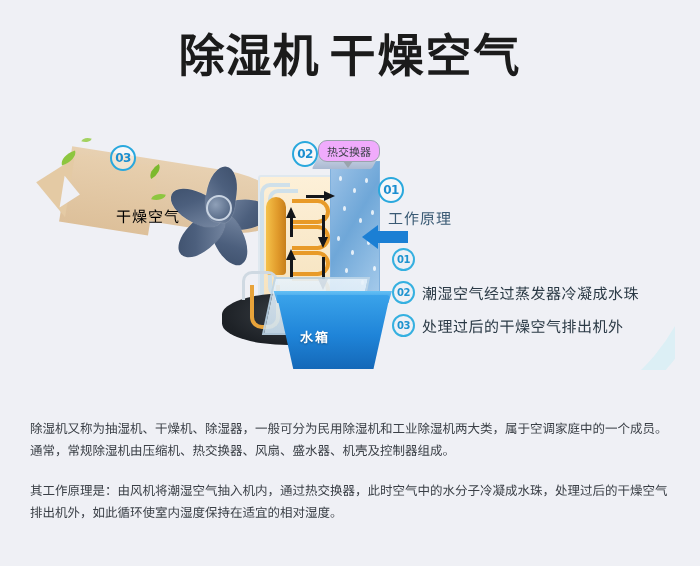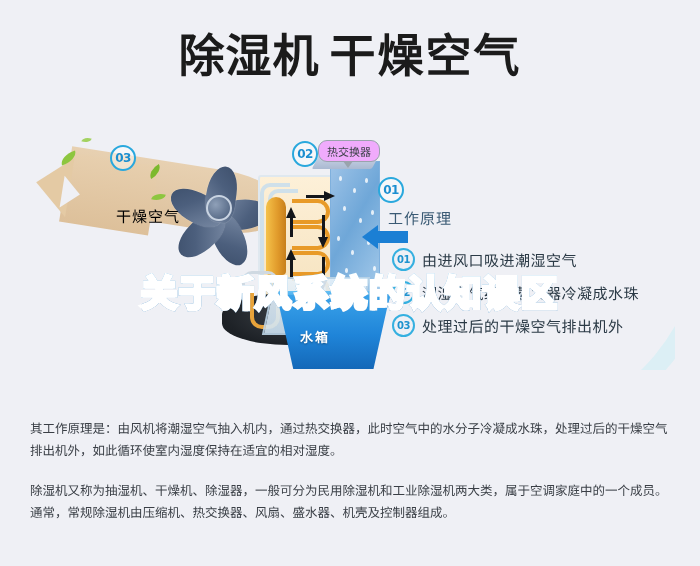--- a/index.html
+++ b/index.html
@@ -387,34 +387,30 @@
 
     <div class="callout">热交换器</div>
 
     <div class="dlabel dry">干燥空气</div>
     <div class="dlabel humid">工作原理</div>
   </div>
 
   <div class="steps">
     <div class="step">
       <span class="num">01</span>
-      <span class="txt">由进风口吸进潮湿空气</span>
     </div>
     <div class="step">
       <span class="num">02</span>
       <span class="txt">潮湿空气经过蒸发器冷凝成水珠</span>
     </div>
     <div class="step">
       <span class="num">03</span>
       <span class="txt">处理过后的干燥空气排出机外</span>
     </div>
   </div>
 
-  <div class="overlay-title">
-    <span class="inner">关于新风系统的认知误区</span>
+
+  <div class="copy">
+    <p>除湿机又称为抽湿机、干燥机、除湿器，一般可分为民用除湿机和工业除湿机两大类，属于空调家庭中的一个成员。通常，常规除湿机由压缩机、热交换器、风扇、盛水器、机壳及控制器组成。</p>
+    <p>其工作原理是：由风机将潮湿空气抽入机内，通过热交换器，此时空气中的水分子冷凝成水珠，处理过后的干燥空气排出机外，如此循环使室内湿度保持在适宜的相对湿度。</p>
   </div>
 
-  <div class="copy">
-    <p>其工作原理是：由风机将潮湿空气抽入机内，通过热交换器，此时空气中的水分子冷凝成水珠，处理过后的干燥空气排出机外，如此循环使室内湿度保持在适宜的相对湿度。</p>
-    <p>除湿机又称为抽湿机、干燥机、除湿器，一般可分为民用除湿机和工业除湿机两大类，属于空调家庭中的一个成员。通常，常规除湿机由压缩机、热交换器、风扇、盛水器、机壳及控制器组成。</p>
-  </div>
-
 </div>
 
 </body></html>

